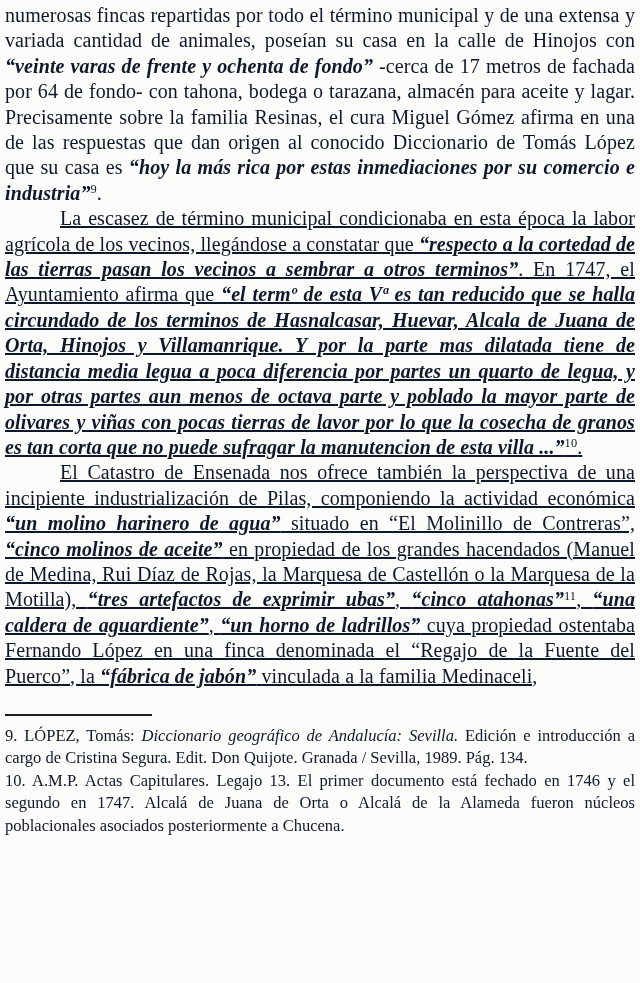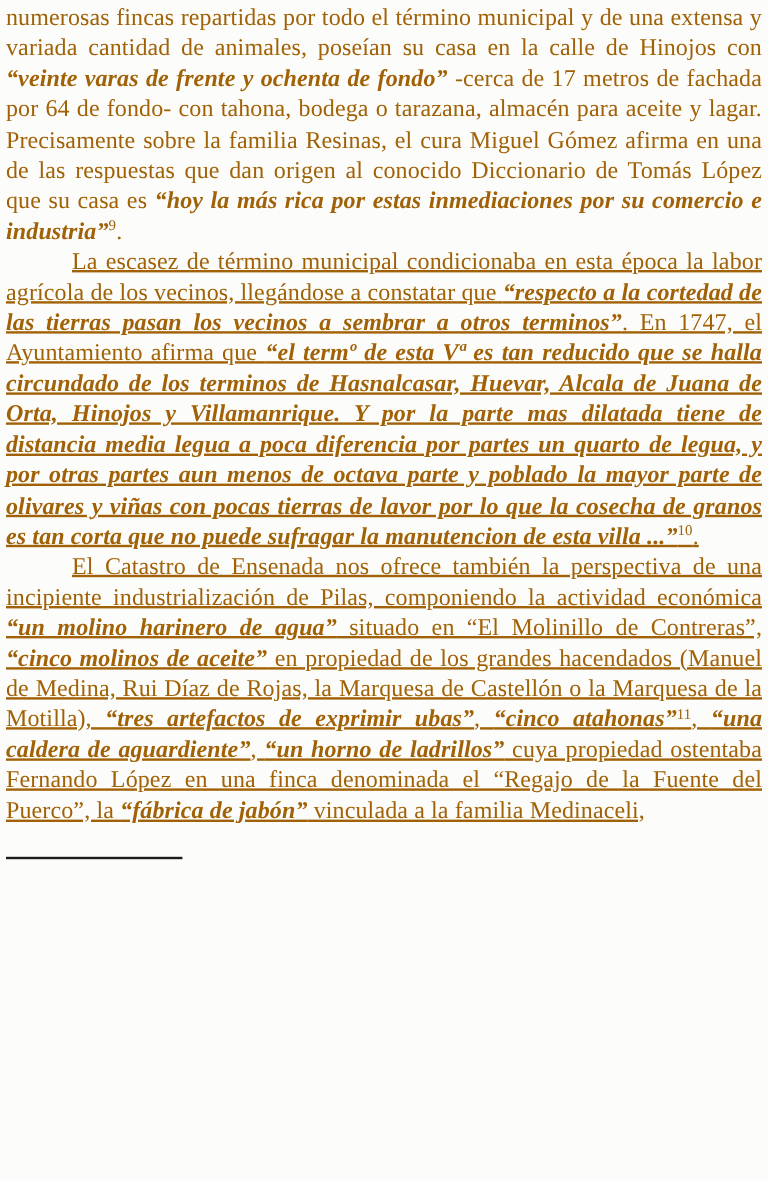--- a/index.html
+++ b/index.html
@@ -9,21 +9,21 @@
     height: 983px;
     overflow: hidden;
     background: #fcfcfa;
   }
   .page {
     box-sizing: border-box;
     width: 640px;
     height: 804px;
     padding: 3px 5px 0 5px;
     background: #fcfcfa;
-    color: #a16207;
+    color: #0f172a;
     font-family: "Liberation Serif", "DejaVu Serif", serif;
   }
   .body-text p {
     margin: 0;
     font-size: 20px;
     line-height: 25.4px;
     text-align: justify;
     letter-spacing: 0.1px;
   }
   .body-text p.indent {
@@ -61,14 +61,16 @@
 <body>
 
 <div class="page">
   <div class="body-text" id="body-text">
       <p><span>numerosas fincas repartidas por todo el término municipal y de una extensa y variada cantidad de animales, poseían su casa en la calle de Hinojos con </span><span class="bi">“veinte varas de frente y ochenta de fondo”</span><span> -cerca de 17 metros de fachada por 64 de fondo- con tahona, bodega o tarazana, almacén para aceite y lagar. Precisamente sobre la familia Resinas, el cura Miguel Gómez afirma en una de las respuestas que dan origen al conocido Diccionario de Tomás López que su casa es </span><span class="bi">“hoy la más rica por estas inmediaciones por su comercio e industria”</span><sup>9</sup><span>.</span></p>
       <p class="indent"><span>La escasez de término municipal condicionaba en esta época la labor agrícola de los vecinos, llegándose a constatar que </span><span class="bi">“respecto a la cortedad de las tierras pasan los vecinos a sembrar a otros terminos”</span><span>. En 1747, el Ayuntamiento afirma que </span><span class="bi">“el termº de esta Vª es tan reducido que se halla circundado de los terminos de Hasnalcasar, Huevar, Alcala de Juana de Orta, Hinojos y Villamanrique. Y por la parte mas dilatada tiene de distancia media legua a poca diferencia por partes un quarto de legua, y por otras partes aun menos de octava parte y poblado la mayor parte de olivares y viñas con pocas tierras de lavor por lo que la cosecha de granos es tan corta que no puede sufragar la manutencion de esta villa ...”</span><sup>10</sup><span>.</span></p>
       <p class="indent"><span>El Catastro de Ensenada nos ofrece también la perspectiva de una incipiente industrialización de Pilas, componiendo la actividad económica </span><span class="bi">“un molino harinero de agua”</span><span> situado en “El Molinillo de Contreras”, </span><span class="bi">“cinco molinos de aceite”</span><span> en propiedad de los grandes hacendados (Manuel de Medina, Rui Díaz de Rojas, la Marquesa de Castellón o la Marquesa de la Motilla), </span><span class="bi">“tres artefactos de exprimir ubas”</span><span>, </span><span class="bi">“cinco atahonas”</span><sup>11</sup><span>, </span><span class="bi">“una caldera de aguardiente”</span><span>, </span><span class="bi">“un horno de ladrillos”</span><span> cuya propiedad ostentaba Fernando López en una finca denominada el “Regajo de la Fuente del Puerco”, la </span><span class="bi">“fábrica de jabón”</span><span> vinculada a la familia Medinaceli,</span></p>
     </div>
   <div class="separator"></div>
   <div class="footnotes" id="footnotes">
+      <p><span>9. LÓPEZ, Tomás: </span><span class="it">Diccionario geográfico de Andalucía: Sevilla.</span><span> Edición e introducción a cargo de Cristina Segura. Edit. Don Quijote. Granada / Sevilla, 1989. Pág. 134.</span></p>
+      <p><span>10. A.M.P. Actas Capitulares. Legajo 13. El primer documento está fechado en 1746 y el segundo en 1747. Alcalá de Juana de Orta o Alcalá de la Alameda fueron núcleos poblacionales asociados posteriormente a Chucena.</span></p>
     </div>
 </div>
 
 </body></html>

